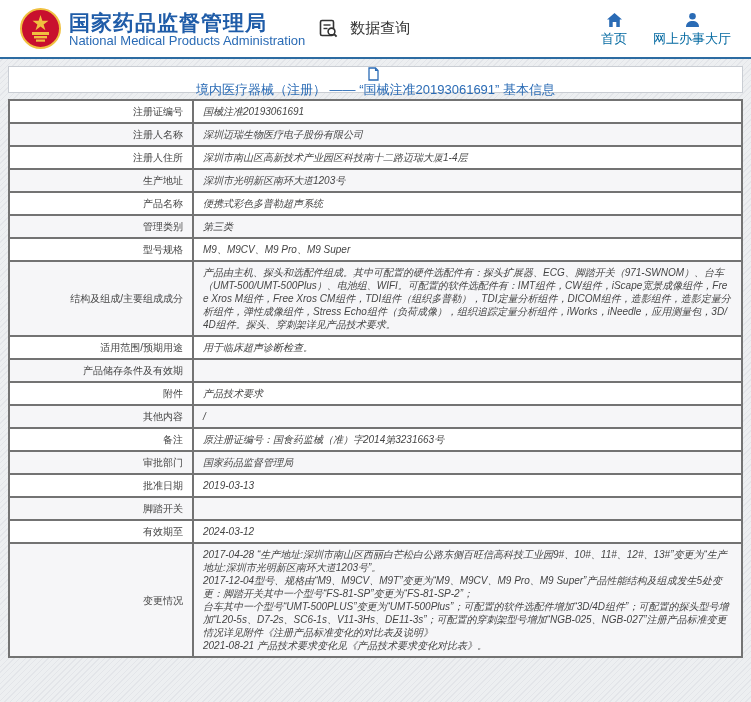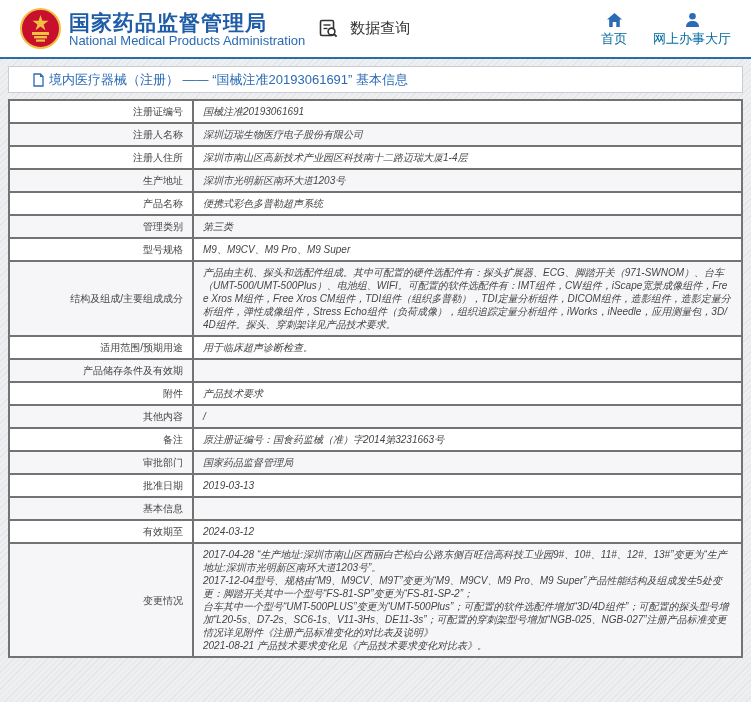--- a/index.html
+++ b/index.html
@@ -25,21 +25,21 @@
   .top-nav { margin-left:auto; display:flex; gap:26px; padding-right:6px; }
   .nav-item { display:flex; flex-direction:column; align-items:center; cursor:pointer; text-decoration:none; }
   .nav-item .nav-ic { width:17px; height:16px; margin-bottom:3px; }
   .nav-item .nav-label { font-size:13px; color:#0369a1; line-height:15px; }
   .blue-line { height:2px; background:#2d6ca2; }
   
   .content { padding:7px 8px 0 8px; }
   .breadcrumb {
     background:#ffffff; border:1px solid #c9cdd3; height:27px;
     display:flex; align-items:center; padding:0 24px;
-    color:#2a6bb5; font-size:13px;
+    color:#2a6bb5; font-size:13px;flex-direction:column;
   }
   .bc-icon { width:11px; height:14px; margin-right:5px; flex:0 0 11px; }
   
   table.info-table {
     width:100%; margin-top:6px; border-collapse:collapse;
     background:#ffffff; border:1px solid #c9c9c9; table-layout:fixed;
   }
   .info-table tr:nth-child(even) { background:#f6f6f8; }
   .info-table th, .info-table td {
     border:2px solid #737373; font-size:10px; line-height:1.3;
@@ -176,21 +176,21 @@
           </tr>
           <tr>
             <th>审批部门</th>
             <td>国家药品监督管理局</td>
           </tr>
           <tr>
             <th>批准日期</th>
             <td>2019-03-13</td>
           </tr>
           <tr>
-            <th>基本信息</th>
+            <th>脚踏开关</th>
             <td></td>
           </tr>
           <tr>
             <th>有效期至</th>
             <td>2024-03-12</td>
           </tr>
           <tr>
             <th>变更情况</th>
             <td>2017-04-28 “生产地址:深圳市南山区西丽白芒松白公路东侧百旺信高科技工业园9#、10#、11#、12#、13#”变更为“生产地址:深圳市光明新区南环大道1203号”。
 2017-12-04型号、规格由“M9、M9CV、M9T”变更为“M9、M9CV、M9 Pro、M9 Super”产品性能结构及组成发生5处变更：脚踏开关其中一个型号“FS-81-SP”变更为“FS-81-SP-2”；

